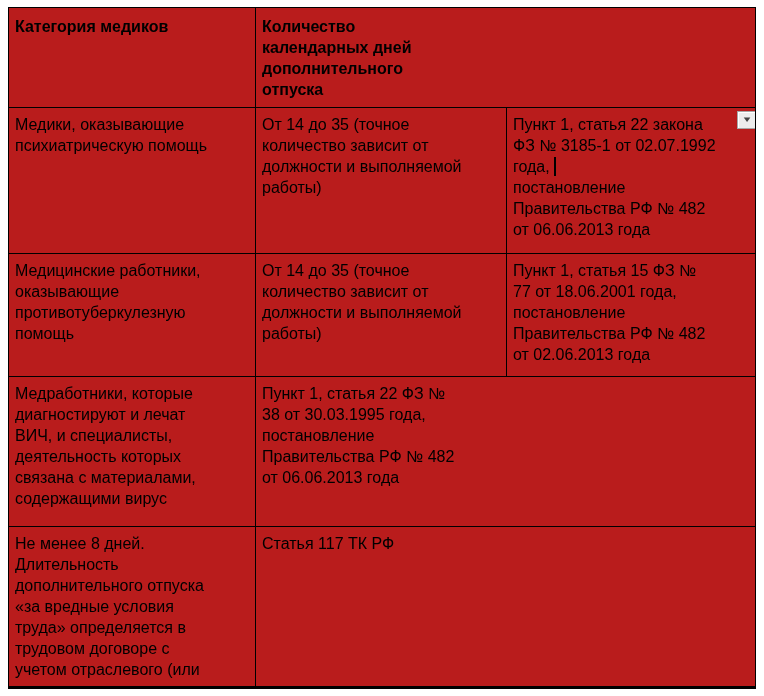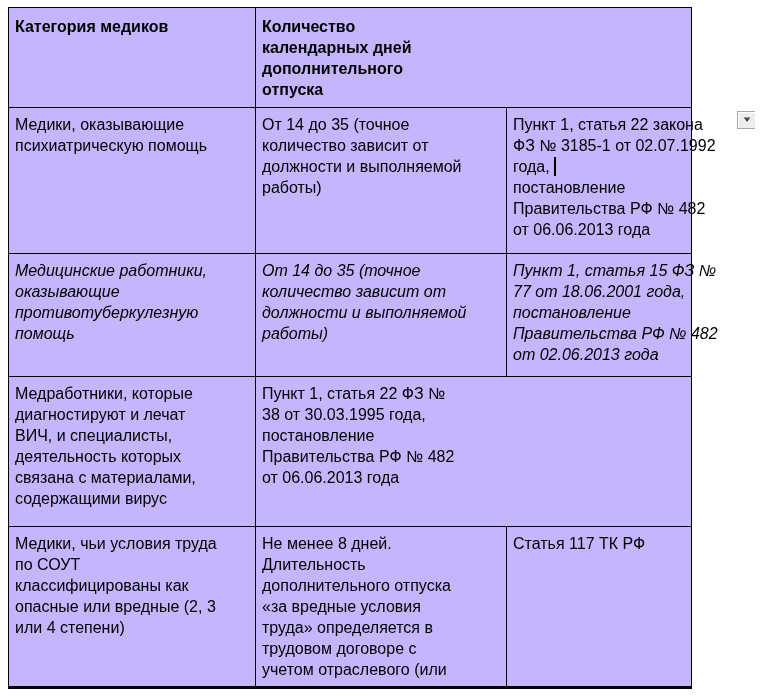--- a/index.html
+++ b/index.html
@@ -2,44 +2,44 @@
 <html><head>
 <meta charset="utf-8">
 <style>
   html,body{margin:0;padding:0;background:#ffffff;}
   body{
     width:764px;height:696px;position:relative;overflow:hidden;
     font-family:"Liberation Sans","DejaVu Sans",sans-serif;
     color:#000;
   }
   .doc-table{
-    position:absolute;left:8px;top:7px;width:684px;
+    position:absolute;left:8px;top:7px;width:748px;
     border:1px solid #000;border-bottom-width:3px;
-    box-sizing:border-box;background:#c4b5fd;
+    box-sizing:border-box;background:#b91c1c;
   }
   .row{
     display:grid;grid-template-columns:246px 251px 249px;
     box-sizing:border-box;
   }
   .row + .row{border-top:1px solid #000;}
   .cell{
     box-sizing:border-box;
     padding:6px 6px 6px 6px;
     font-size:16px;line-height:21px;
     position:relative;
     overflow:hidden;
   }
   .cell + .cell{border-left:1px solid #000;}
   .row.header .cell{font-weight:bold;padding-top:8px;}
   .pre{white-space:pre-wrap;}
   .block{display:block;white-space:pre-wrap;}
   
   .r-header{min-height:99px;}
   .r-0{min-height:146px;}
-  .r-1{min-height:123px;font-style:italic;}
+  .r-1{min-height:123px;}
   .r-2{min-height:150px;}
   .r-3{min-height:158px;}
   
   .caret{
     display:inline-block;width:0;height:19px;
     border-left:2px solid #000;
     margin-left:4px;vertical-align:-4px;
   }
   
   .dropdown-btn{
@@ -133,27 +133,20 @@
       <span class="pre">Пункт 1, статья 22 ФЗ №
 38 от 30.03.1995 года,
 постановление
 Правительства РФ № 482
 от 06.06.2013 года</span>
     </div>
   </div>
 
   <div class="row r-3">
     <div class="cell">
-      <span class="pre">Медики, чьи условия труда
-по СОУТ
-классифицированы как
-опасные или вредные (2, 3
-или 4 степени)</span>
-    </div>
-    <div class="cell">
       <span class="pre">Не менее 8 дней.
 Длительность
 дополнительного отпуска
 «за вредные условия
 труда» определяется в
 трудовом договоре с
 учетом отраслевого (или</span>
     </div>
     <div class="cell">
       <span class="pre">Статья 117 ТК РФ</span>

